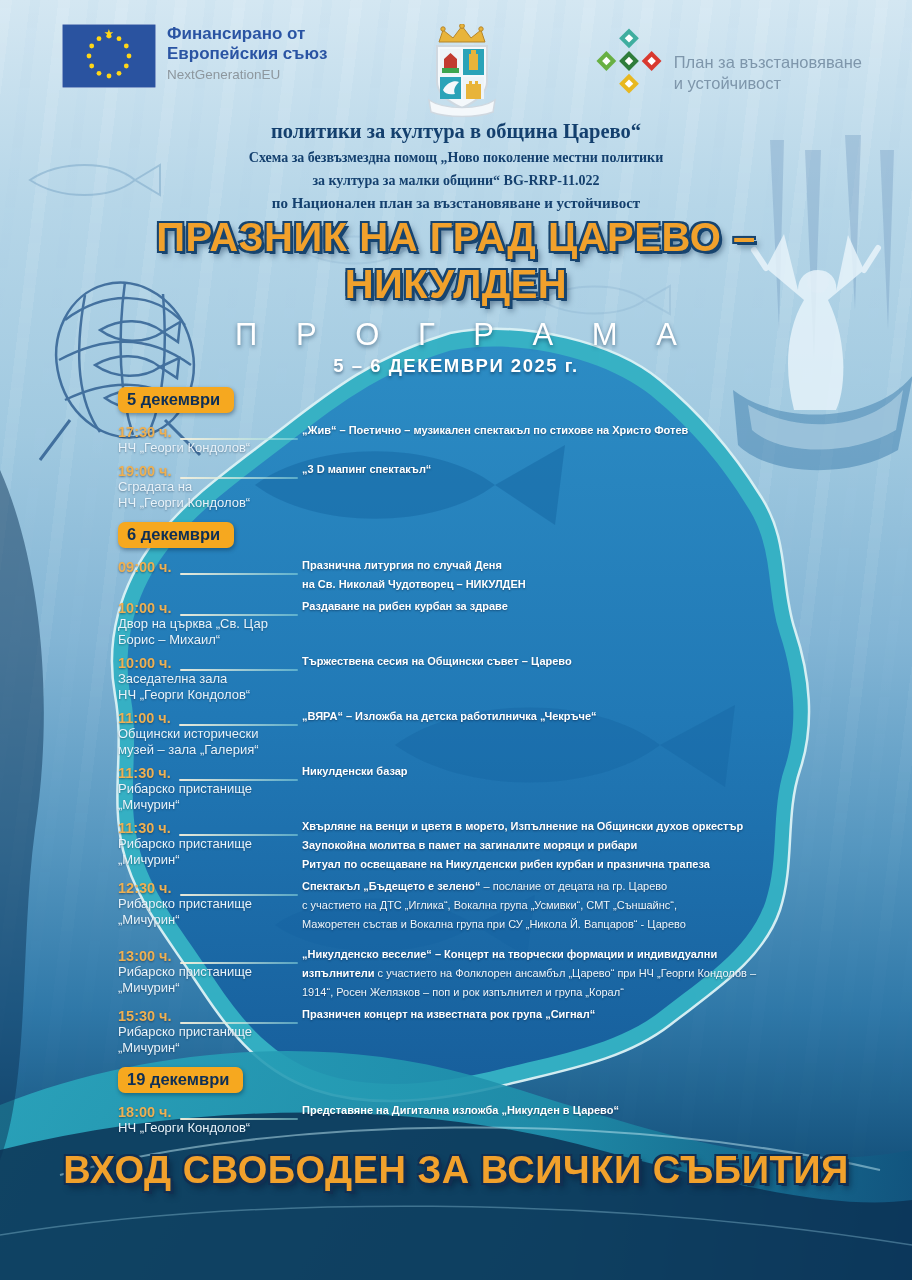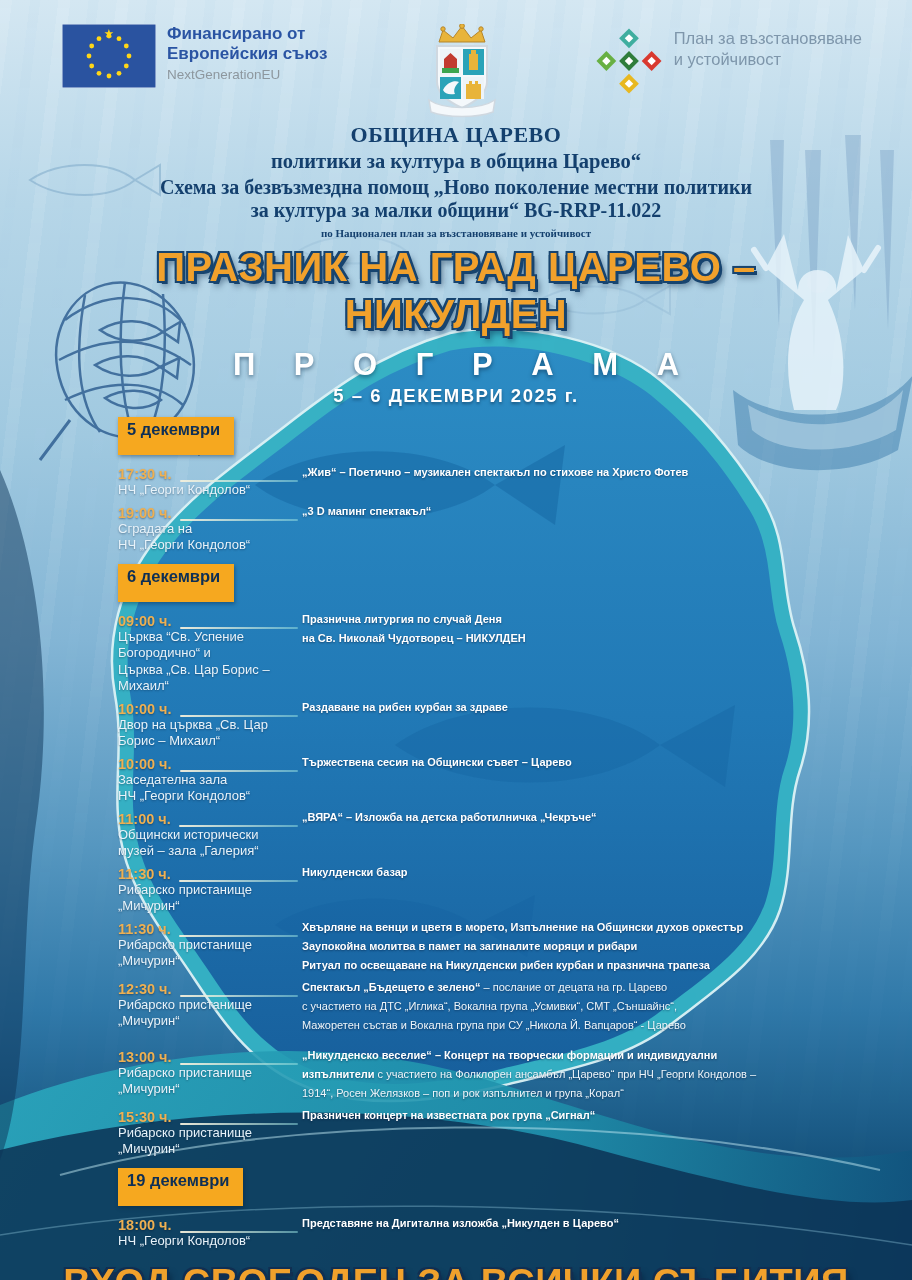--- a/index.html
+++ b/index.html
@@ -11,42 +11,42 @@
     -webkit-mask-image:linear-gradient(180deg,#000 0%,rgba(0,0,0,.55) 45%,rgba(0,0,0,.15) 70%,transparent 100%);
             mask-image:linear-gradient(180deg,#000 0%,rgba(0,0,0,.55) 45%,rgba(0,0,0,.15) 70%,transparent 100%);}
   .bg-art{position:absolute;inset:0;z-index:2;}
   .content{position:relative;z-index:3;}
 
   
   .logo-row{display:flex;justify-content:space-between;align-items:flex-start;padding:24px 50px 0 62px;}
   .eu-block{display:flex;gap:11px;align-items:flex-start;}
   .eu-text .l{font-weight:bold;font-size:17px;line-height:20px;color:#2a54a3;}
   .eu-text .ng{font-size:13.5px;color:#8d979e;margin-top:3px;}
-  .plan-block{display:flex;gap:12px;align-items:flex-start;margin-top:4px;}
+  .plan-block{display:flex;gap:12px;align-items:flex-end;margin-top:4px;}
   .plan-text{font-size:16.5px;line-height:21px;color:#7e96ab;}
 
   
   .serif{font-family:"Liberation Serif",serif;font-weight:bold;color:#14406e;text-align:center;}
   .muni{font-size:22px;margin-top:4px;letter-spacing:.5px;}
   .proj{font-size:20.5px;line-height:26px;margin-top:3px;}
-  .scheme{font-size:20px;line-height:23px;margin-top:2px;}
-  .nat{font-size:11px;line-height:22px;}
+  .scheme{font-size:14px;line-height:23px;margin-top:2px;}
+  .nat{font-size:15px;line-height:22px;}
 
   
   .big-title{text-align:center;font-size:40px;line-height:47px;font-weight:800;color:#f1a12c;letter-spacing:.5px;
     text-shadow:-2px -2px 0 #17446f,2px -2px 0 #17446f,-2px 2px 0 #17446f,3px 3px 0 #17446f,4px 5px 6px rgba(8,35,65,.55);}
-  .programa{margin-top:9px;text-align:center;font-size:31px;font-weight:700;color:#ffffff;letter-spacing:15px;padding-left:15px;
+  .programa{margin-top:9px;text-align:center;font-size:31px;font-weight:400;color:#ffffff;letter-spacing:15px;padding-left:15px;
     text-shadow:0 2px 4px rgba(8,40,70,.55);}
   .dates{margin-top:2px;text-align:center;font-size:18.5px;font-weight:800;color:#ffffff;letter-spacing:1.5px;text-shadow:0 2px 3px rgba(8,40,70,.5);}
 
   
   .program{margin:8px 34px 0 118px;}
   .section{margin-top:8px;}
   .badge{display:inline-block;background:#f6a81f;color:#0e2f55;font-size:16.5px;font-weight:800;
-    padding:3px 14px 16px 9px;margin:2px 0 8px;box-shadow:1px 2px 4px rgba(5,30,55,.4);}
+    padding:3px 14px 4px 9px;margin:2px 0 8px;box-shadow:1px 2px 4px rgba(5,30,55,.4);border-radius:7px;}
   .event-row{display:flex;margin-bottom:3px;}
   .event-row.gap-before{margin-top:11px;}
   .left{width:184px;flex:none;}
   .time-row{display:flex;align-items:flex-end;height:19px;}
   .time{font-size:14.5px;font-weight:800;color:#eeb052;text-shadow:0 1px 2px rgba(5,25,50,.45);white-space:nowrap;}
   .dash{flex:1;height:2px;margin:1px 4px 0 8px;border-radius:1px;
     background:linear-gradient(90deg,rgba(245,240,220,.95),rgba(150,225,225,.5));}
   .loc{font-size:13px;line-height:16.5px;color:#e8f3fa;text-shadow:0 1px 2px rgba(5,25,50,.4);}
   .right{flex:1;}
   .eline{font-size:11px;line-height:19px;color:#ffffff;white-space:nowrap;text-shadow:0 1px 2px rgba(5,25,55,.5);}
@@ -208,21 +208,20 @@
             </g>
           </g>
         </svg>
         <div class="plan-text">
           <div>План за възстановяване</div>
           <div>и устойчивост</div>
         </div>
       </div>
     </div>
 
-    <div class="serif muni">ОБЩИНА ЦАРЕВО</div>
     <div class="serif proj" style="margin-top:0">политики за култура в община Царево“</div>
     <div class="serif scheme">Схема за безвъзмездна помощ „Ново поколение местни политики</div>
     <div class="serif scheme" style="margin-top:0">за култура за малки общини“ BG-RRP-11.022</div>
     <div class="serif nat">по Национален план за възстановяване и устойчивост</div>
 
     <div class="big-title">
       <div>ПРАЗНИК НА ГРАД ЦАРЕВО –</div>
       <div>НИКУЛДЕН</div>
     </div>
     <div class="programa">П Р О Г Р А М А</div>
@@ -261,26 +260,20 @@
             </div>
   </div>
 </div>
         <div class="section"><div class="badge">6 декември</div>
   <div class="event-row">
     <div class="left">
       <div class="time-row">
         <span class="time">09:00 ч.</span>
         <span class="dash"></span>
       </div>
-      <div class="loc">
-                <div>Църква “Св. Успение</div>
-                <div>Богородично“ и</div>
-                <div>Църква „Св. Цар Борис –</div>
-                <div>Михаил“</div>
-              </div>
     </div>
     <div class="right">
               <div class="eline"><span class="b">Празнична литургия по случай Деня</span></div>
               <div class="eline"><span class="b">на Св. Николай Чудотворец – НИКУЛДЕН</span></div>
             </div>
   </div>
 
   <div class="event-row">
     <div class="left">
       <div class="time-row">

